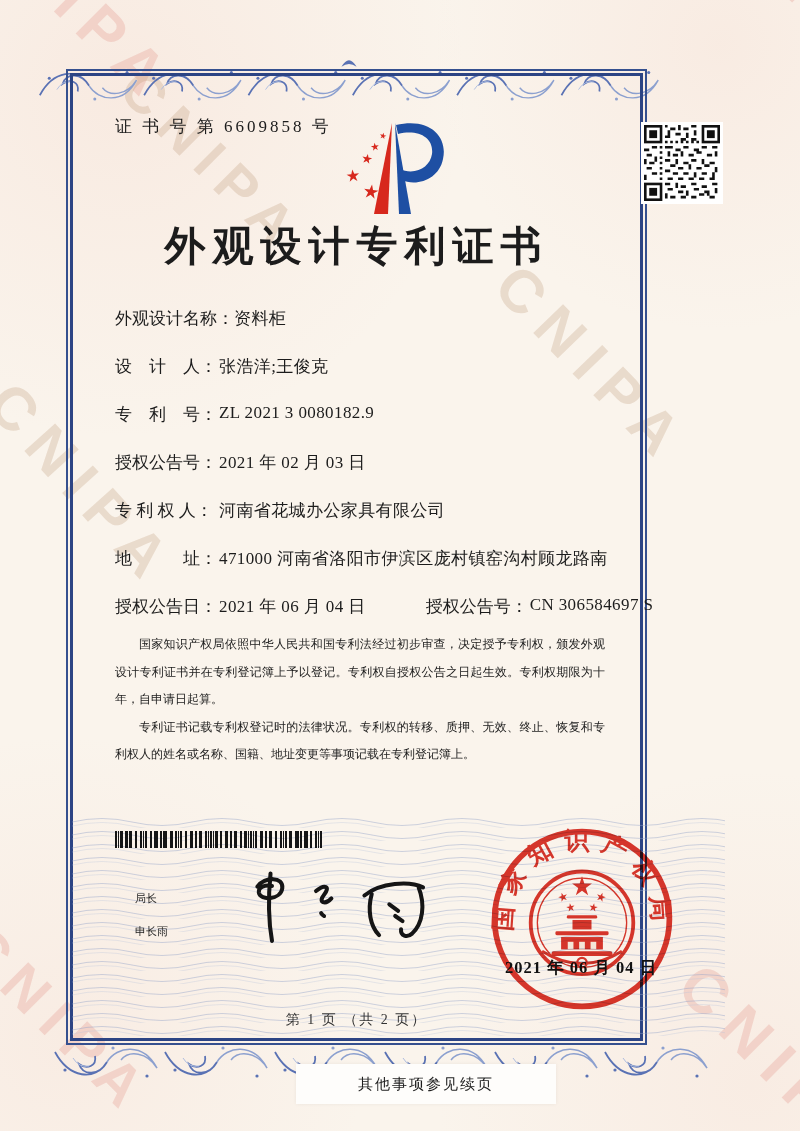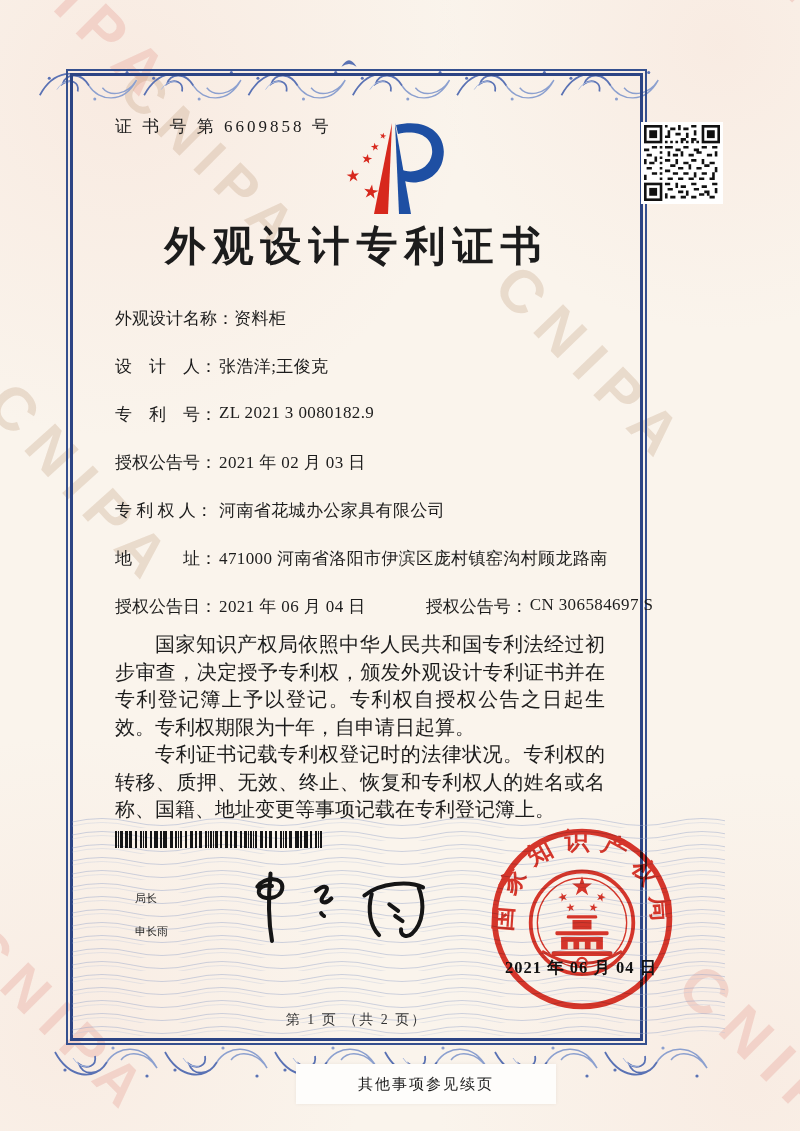--- a/index.html
+++ b/index.html
@@ -40,21 +40,21 @@
   .qr{position:absolute; left:573px; top:51px; width:76px; height:76px; background:#fff; padding:3px;}
   .title{position:absolute; left:0; right:0; top:148px; text-align:center;
          font-size:41px; font-weight:700; letter-spacing:7px; margin:0;}
   
   .fields{position:absolute; left:47px; top:236px; right:30px;}
   .field-row{height:48px; display:flex; font-size:17px; white-space:nowrap;}
   .f-label{display:inline-block; min-width:104px;}
   .f-value{letter-spacing:.4px;}
   .f-label2{margin-left:60px;font-family:Liberation Serif, serif;}
   
-  .paras{position:absolute; left:47px; right:40px; top:560px; font-size:20px;
+  .paras{position:absolute; left:47px; right:40px; top:560px; font-size:12px;
          line-height:27.5px; text-align:justify;}
   .paras p{margin:0; text-indent:2em;}
   
   .waves{position:absolute; left:4px; top:744px; width:653px; height:224px;}
   .barcode{position:absolute; left:47px; top:760px; width:208px; height:17px;
     background:
       repeating-linear-gradient(90deg,#151515 0 2px,transparent 2px 5px),
       repeating-linear-gradient(90deg,#151515 0 1px,transparent 1px 7px),
       repeating-linear-gradient(90deg,transparent 0 3px,#151515 3px 4px,transparent 4px 9px);}
   .officer{position:absolute; left:47px; top:812px;

